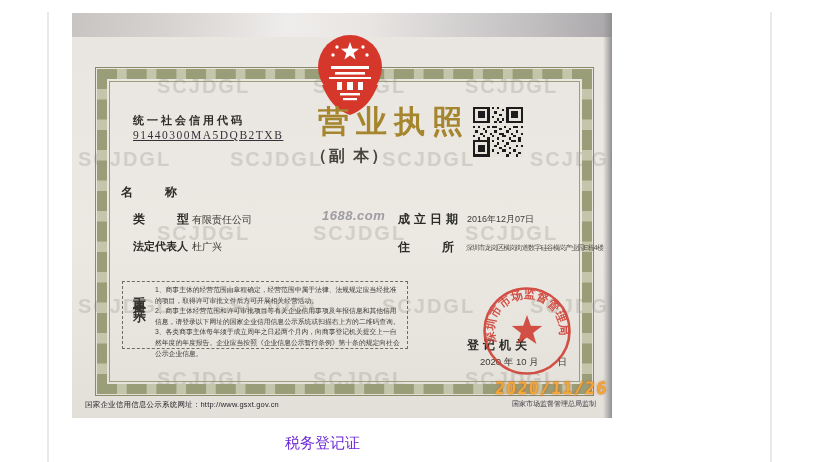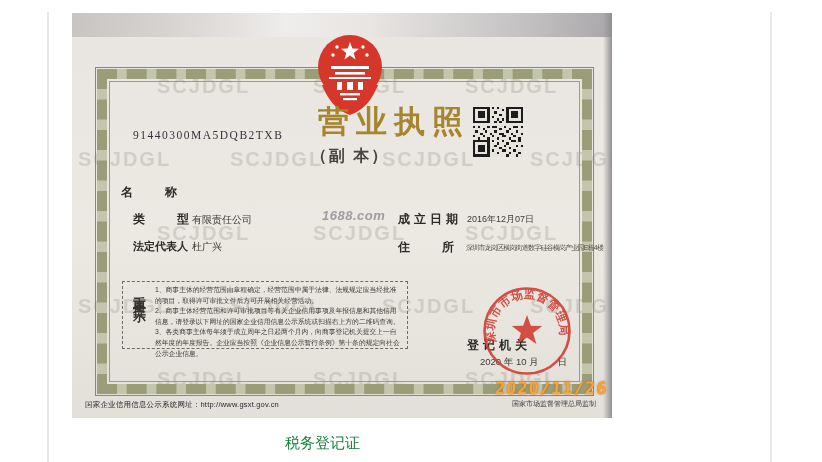--- a/index.html
+++ b/index.html
@@ -23,21 +23,21 @@
   .frame-solid{position:absolute;inset:1px;border:10px solid #c3c6aa;box-sizing:border-box;}
   .frame-dash{position:absolute;inset:1px;border:10px dashed #999e78;box-sizing:border-box;}
   .frame-inner{position:absolute;inset:13px;border:1px solid #9aa07e;box-sizing:border-box;}
 
   .wm{position:absolute;font-weight:bold;font-size:20px;letter-spacing:2px;
       color:rgba(145,150,135,0.30);white-space:nowrap;}
 
   .credit-label{position:absolute;left:61px;top:100px;font-size:11px;font-weight:bold;
       letter-spacing:3px;color:#2c2c28;}
   .credit-code{position:absolute;left:61px;top:116px;font-size:11.5px;letter-spacing:1.5px;
-      color:#32323a;font-family:"Liberation Serif",serif;}
+      color:#32323a;font-family:"Liberation Serif",serif;text-decoration:underline;}
   .cert-title{position:absolute;left:158px;top:88px;width:240px;text-align:right;
       font-size:31px;font-weight:bold;letter-spacing:7px;color:#a5862e;white-space:nowrap;}
   .cert-subtitle{position:absolute;left:158px;top:133px;width:240px;text-align:center;
       font-size:16px;font-weight:bold;color:#47453c;letter-spacing:2px;}
 
   .qr{position:absolute;left:401px;top:92px;width:50px;height:53px;}
 
   .lbl{position:absolute;font-size:12px;font-weight:bold;color:#2b2b26;white-space:nowrap;}
   .lbl-wide{letter-spacing:10px;}
   .lbl-4{letter-spacing:4px;}
@@ -61,21 +61,21 @@
 
   .stamp{position:absolute;left:409px;top:272px;width:92px;height:92px;opacity:0.88;}
 
   .cam-date{position:absolute;left:423px;top:365px;font-family:"DejaVu Sans Mono",monospace;
       font-weight:bold;font-size:17px;color:#f1a83a;letter-spacing:1px;transform:skewX(-4deg);
       text-shadow:0 0 1px #c96a1e,0 0 3px rgba(190,70,0,0.45);white-space:nowrap;}
 
   .gsxt{position:absolute;left:13px;top:387px;font-size:7.5px;color:#26262b;letter-spacing:0.2px;white-space:nowrap;}
   .producer{position:absolute;left:440px;top:386px;font-size:7px;color:#3a3a40;white-space:nowrap;}
 
-  .caption{position:absolute;left:285px;top:434px;font-size:15px;color:#15803d;white-space:nowrap;}
+  .caption{position:absolute;left:285px;top:434px;font-size:15px;color:#6d28d9;white-space:nowrap;}
 </style>
 </head>
 <body>
 
 <div class="page">
   <div class="vline left"></div>
   <div class="vline right"></div>
 
   <figure class="photo" style="margin:0">
     <div class="photo-top"></div>
@@ -141,20 +141,21 @@
           <rect x="2" y="16" width="3" height="3"></rect>
         <path d="M8 0h1v1h-1z M10 0h1v1h-1z M12 1h1v1h-1z M9 2h1v1h-1z M11 3h1v1h-1z M8 4h1v1h-1z M10 5h1v1h-1z M12 5h1v1h-1z M9 6h1v1h-1z M11 6h1v1h-1z
            M0 8h1v1h-1z M2 8h1v1h-1z M4 9h1v1h-1z M6 8h1v1h-1z M8 8h2v1h-2z M11 9h1v1h-1z M13 8h1v1h-1z M15 9h1v1h-1z M17 8h2v1h-2z M20 8h1v1h-1z
            M1 10h1v1h-1z M3 11h1v1h-1z M5 10h1v1h-1z M7 11h1v1h-1z M9 10h1v1h-1z M11 11h2v1h-2z M14 10h1v1h-1z M16 11h1v1h-1z M18 10h1v1h-1z M20 11h1v1h-1z
            M0 12h1v1h-1z M2 13h1v1h-1z M4 12h1v1h-1z M6 13h1v1h-1z M8 12h1v1h-1z M10 13h1v1h-1z M12 12h2v1h-2z M15 13h1v1h-1z M17 12h1v1h-1z M19 13h1v1h-1z
            M8 14h1v1h-1z M10 15h1v1h-1z M12 14h1v1h-1z M14 15h1v1h-1z M16 14h2v1h-2z M19 14h1v1h-1z M9 16h1v1h-1z M11 17h1v1h-1z M13 16h1v1h-1z M15 17h1v1h-1z M18 16h1v1h-1z M20 16h1v1h-1z
            M8 18h1v1h-1z M10 19h1v1h-1z M12 18h2v1h-2z M15 19h1v1h-1z M17 18h1v1h-1z M19 19h1v1h-1z M14 20h1v1h-1z M18 20h1v1h-1z"></path>
       </g>
     </svg>
 
+    <div class="credit-label">统一社会信用代码</div>
     <div class="credit-code">91440300MA5DQB2TXB</div>
     <div class="cert-title">营业执照</div>
     <div class="cert-subtitle">（副  本）</div>
 
     <div class="lbl lbl-wide" style="left:49px;top:171px">名　称</div>
 
     <div class="lbl lbl-wide" style="left:61px;top:198px">类　型</div>
     <div class="val" style="left:120px;top:200px">有限责任公司</div>
 
     <div class="lbl" style="left:61px;top:226px;font-size:11px">法定代表人</div>

